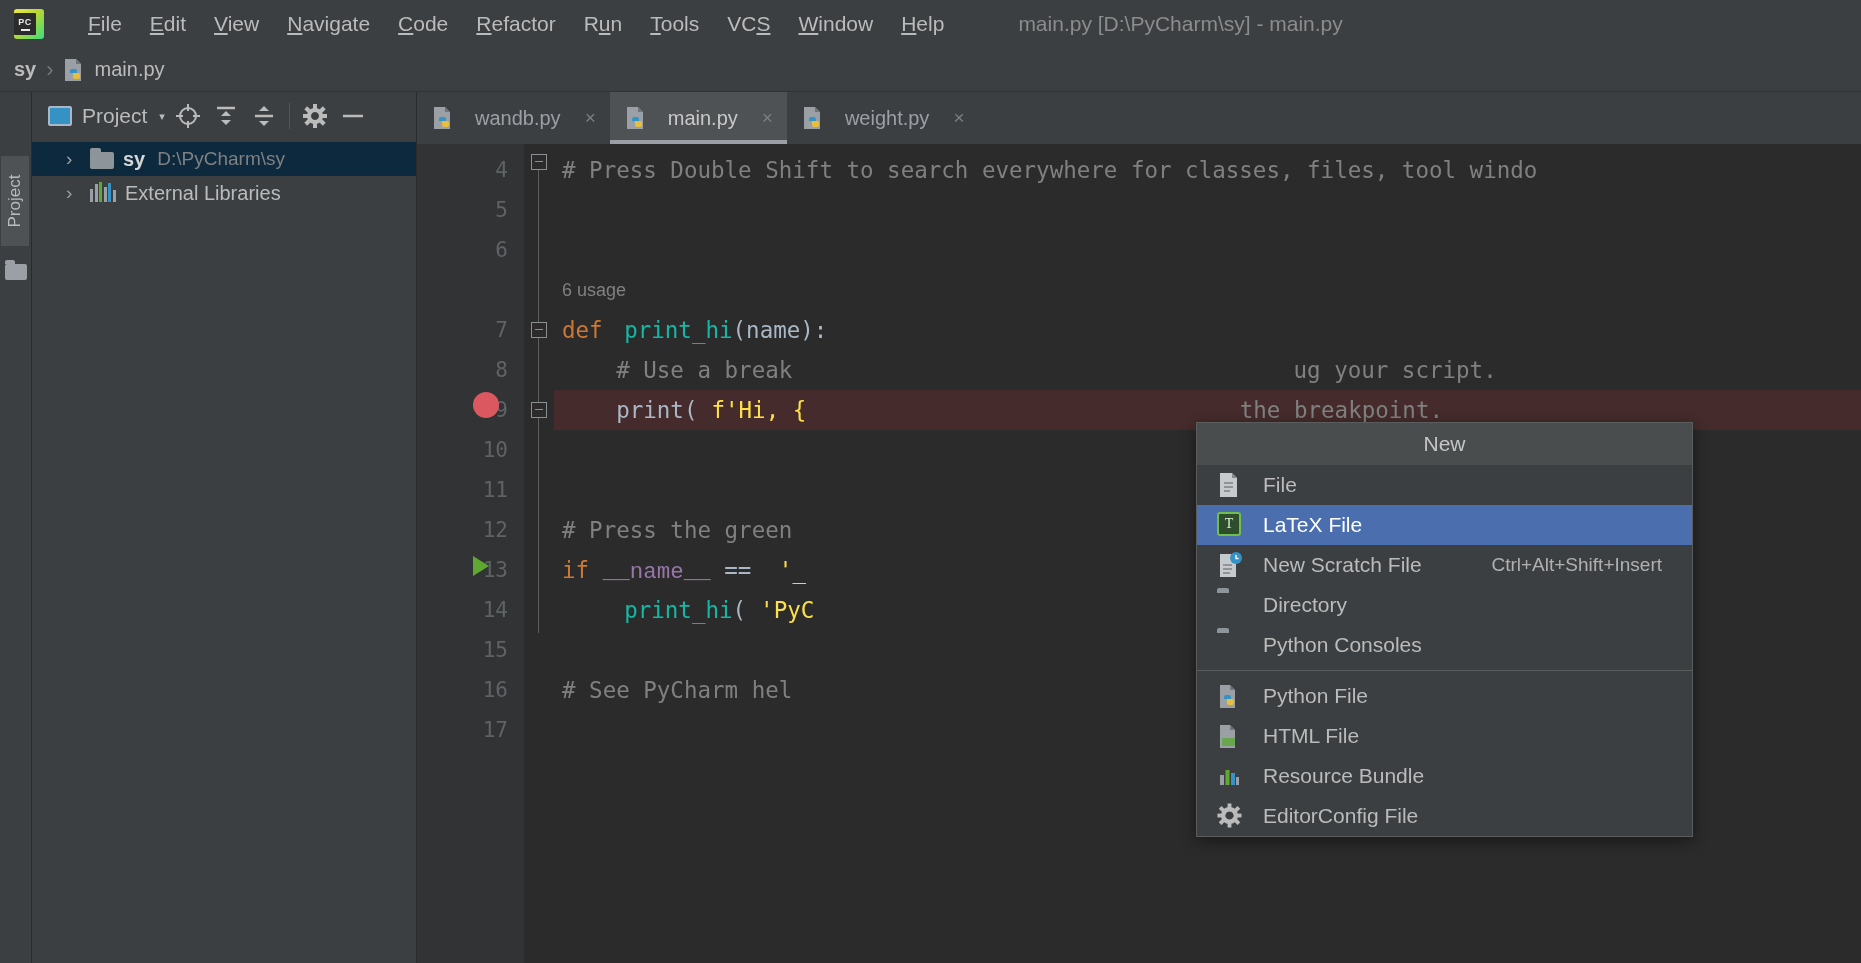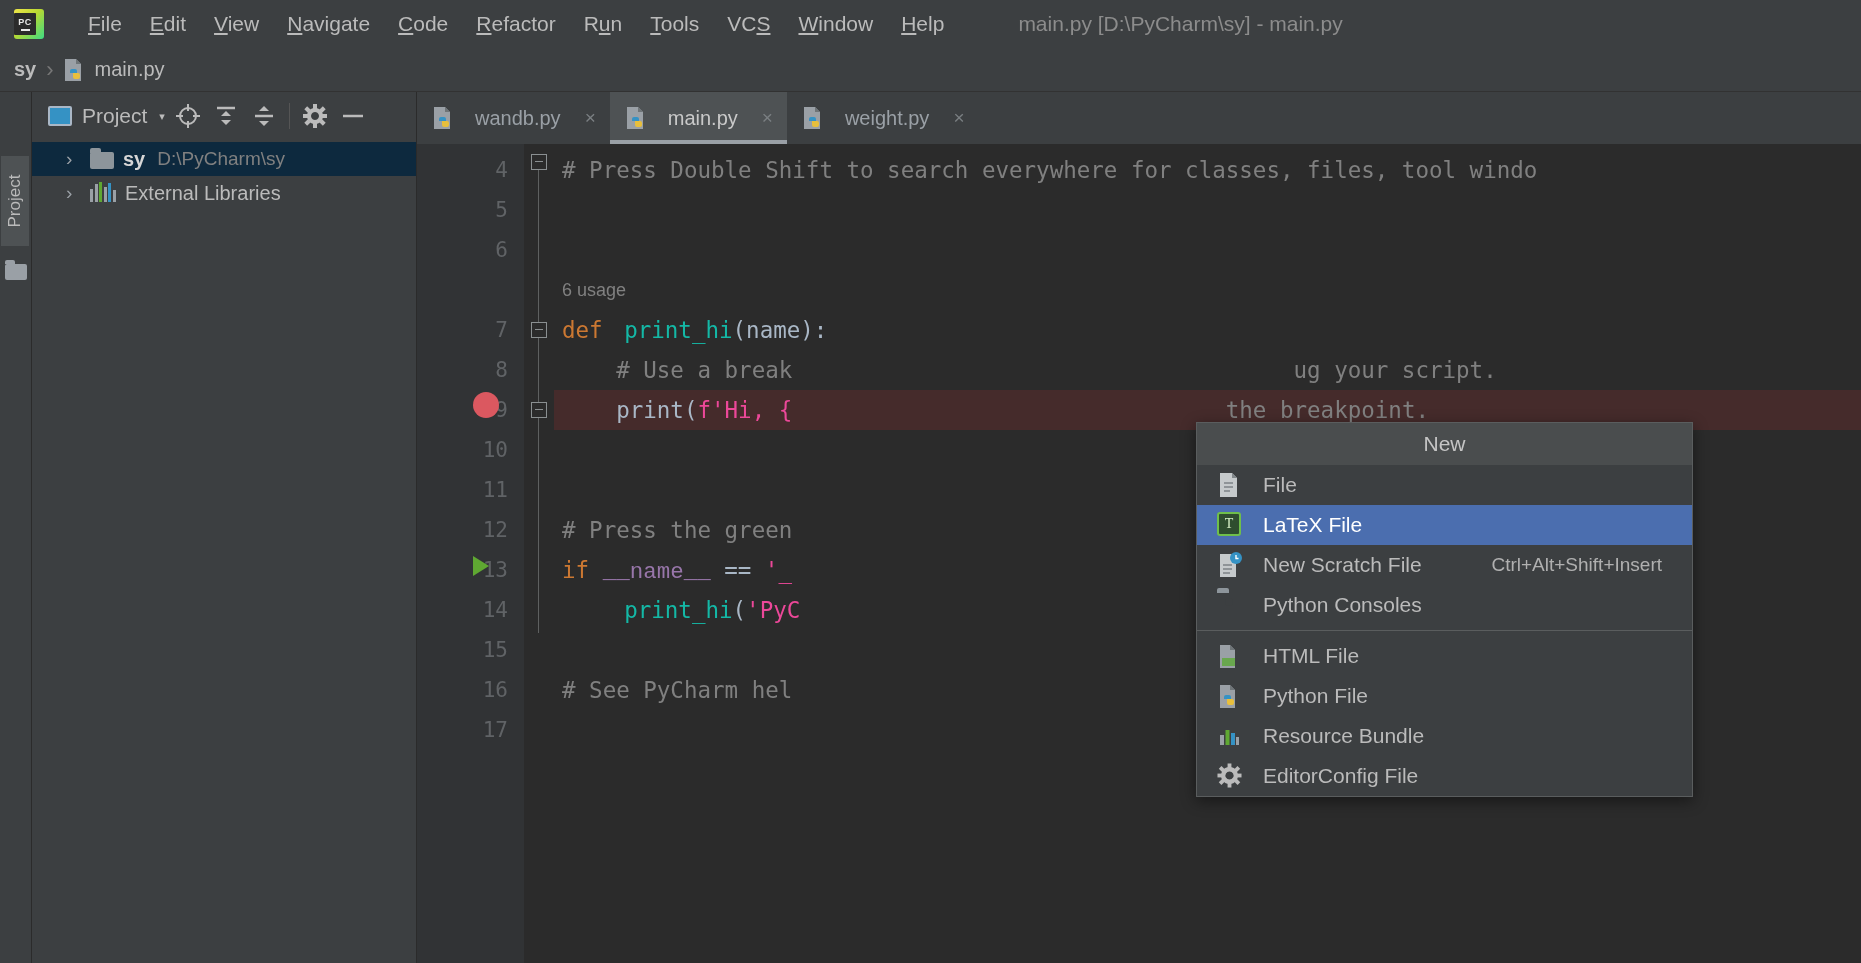--- a/index.html
+++ b/index.html
@@ -156,21 +156,21 @@
     flex:1; padding-top:6px; position:relative;
     font-family:"DejaVu Sans Mono", monospace; font-size:22.5px;
   }
   .cline { height:40px; line-height:40px; white-space:pre; padding-left:8px; }
   .cline.bp { background:#452b2b; }
   .cline.hint { color:#808080; font-family:"Liberation Sans",sans-serif; font-size:18px; }
   .cm { color:#808080; }
   .kw { color:#cc7832; }
   .fn { color:#14b8a6;margin-left:8px; }
   .pm { color:#a9b7c6; }
-  .str { color:#ec4899; }
+  .str { color:#fde047;margin-left:14px; }
   .var { color:#9876aa;font-family:Liberation Mono, monospace; }
   .pn { color:#a9b7c6; }
 
   .bp-dot {
     position:absolute; left:56px; width:26px; height:26px; border-radius:50%;
     background:#db5860;
   }
   .run-arrow {
     position:absolute; left:56px; width:0; height:0;
     border-left:16px solid #5fa832; border-top:10px solid transparent; border-bottom:10px solid transparent;
@@ -456,51 +456,57 @@
                 <path d="M6 13 h9 M6 17 h9 M6 21 h7"></path>
               </g>
             <circle cx="19" cy="6" r="6" fill="#3592c4"></circle>
             <path d="M19 3 v3.5 h2.5" stroke="#ffffff" stroke-width="1.4" fill="none"></path>
           </svg>
         </span>
         <span>New Scratch File</span>
         <span class="ctx-shortcut">Ctrl+Alt+Shift+Insert</span>
       </div>
 
+      <div class="ctx-item">
+        <span class="ctx-ic">
+          <span class="dir-ic"></span>
+        </span>
+        <span>Directory</span>
+      </div>
 
       <div class="ctx-item">
         <span class="ctx-ic">
           <span class="pkg-ic"></span>
         </span>
         <span>Python Consoles</span>
       </div>
 
       <div class="ctx-sep"></div>
-
-      <div class="ctx-item">
-        <span class="ctx-ic">
-          <svg width="24" height="26" viewBox="0 0 24 26">
-            <path d="M3 2 h10 l5 5 v18 h-15 z" fill="#9aa0a6"></path>
-            <path d="M13 2 l5 5 h-5 z" fill="#6f7578"></path>
-            <rect x="5" y="15" width="13" height="8" fill="#69a74e"></rect>
-          </svg>
-        </span>
-        <span>HTML File</span>
-      </div>
 
       <div class="ctx-item">
         <span class="ctx-ic">
           <svg width="24" height="26" viewBox="0 0 24 26">
             <path d="M3 2 h10 l5 5 v18 h-15 z" fill="#9aa0a6"></path>
             <path d="M13 2 l5 5 h-5 z" fill="#6f7578"></path>
             <path d="M7 12 h5 a2 2 0 0 1 2 2 v2 h-7 v-2 a2 2 0 0 1 2-2 z" fill="#3592c4"></path>
             <path d="M10 16 h5 a2 2 0 0 1 2 2 v2 a2 2 0 0 1-2 2 h-3 a2 2 0 0 1-2-2 z" fill="#e8bf3c"></path>
           </svg>
         </span>
         <span>Python File</span>
+      </div>
+
+      <div class="ctx-item">
+        <span class="ctx-ic">
+          <svg width="24" height="26" viewBox="0 0 24 26">
+            <path d="M3 2 h10 l5 5 v18 h-15 z" fill="#9aa0a6"></path>
+            <path d="M13 2 l5 5 h-5 z" fill="#6f7578"></path>
+            <rect x="5" y="15" width="13" height="8" fill="#69a74e"></rect>
+          </svg>
+        </span>
+        <span>HTML File</span>
       </div>
 
       <div class="ctx-item">
         <span class="ctx-ic">
           <svg width="24" height="24" viewBox="0 0 24 24">
             <rect x="3" y="12" width="4" height="10" fill="#9aa0a6"></rect>
             <rect x="8.5" y="7" width="4" height="15" fill="#5fa832"></rect>
             <rect x="14" y="10" width="4" height="12" fill="#3592c4"></rect>
             <rect x="19" y="14" width="3" height="8" fill="#9aa0a6"></rect>
           </svg>

